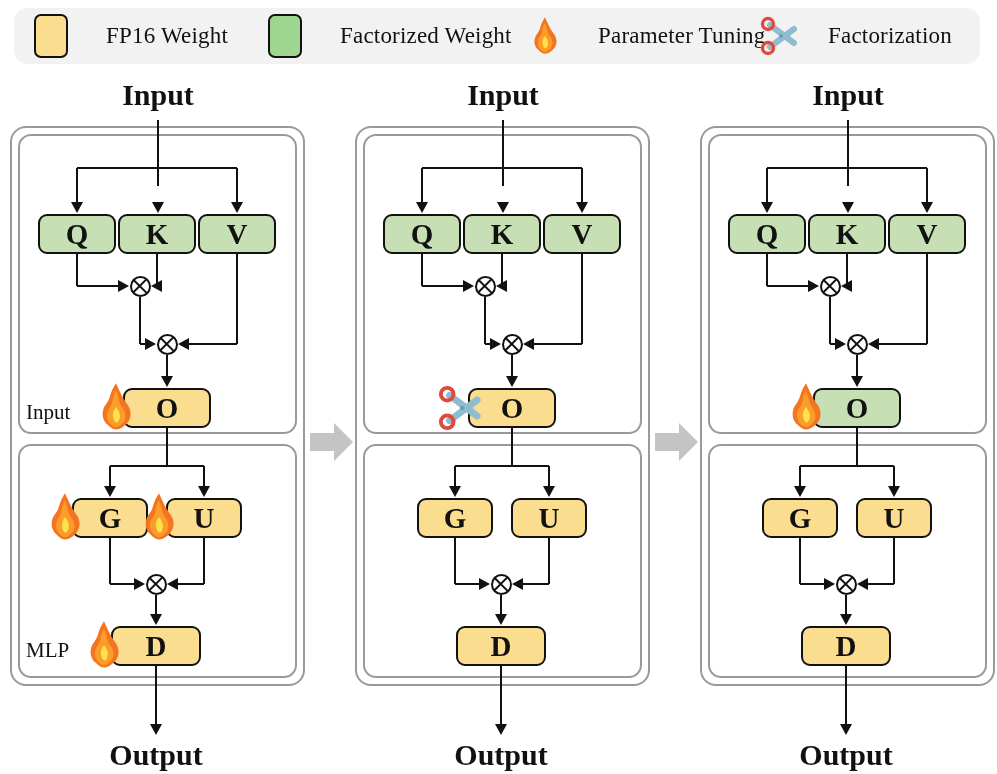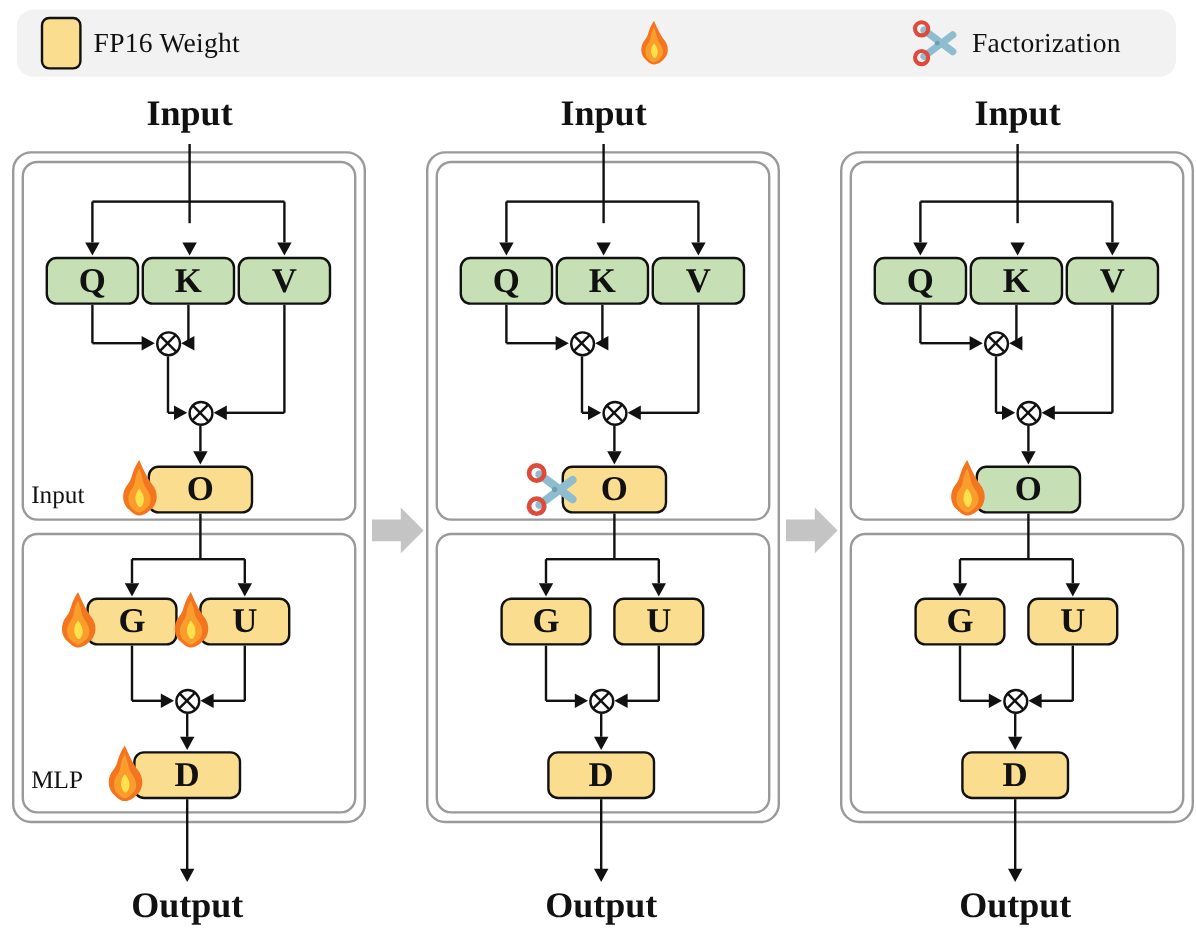--- a/index.html
+++ b/index.html
@@ -10,21 +10,21 @@
     overflow:hidden;
     position:relative;
   }
 
   
   #legend{
     position:absolute;left:14px;top:8px;width:966px;height:56px;
     background:#f2f2f2;border-radius:14px;
     display:flex;align-items:center;
   }
-  .legend-item{display:flex;align-items:center;height:100%;}
+  .legend-item{display:flex;align-items:center;height:100%;gap:28px;}
   .legend-swatch{
     width:30px;height:40px;border:2.2px solid #111;border-radius:7px;
   }
   .legend-label{
     font-size:23px;font-weight:400;color:#111;
     font-family:"Liberation Serif", serif;
     white-space:nowrap;letter-spacing:.2px;
   }
 
   
@@ -103,36 +103,41 @@
   .icon{position:absolute;z-index:6;pointer-events:none;}
 </style>
 </head>
 <body>
 
 <div id="legend">
     <div class="legend-item" style="position: absolute; left: 20px; top: 0px; height: 56px;">
       <div class="legend-swatch" style="background: rgb(250, 221, 142);"></div>
       <span class="legend-label" style="margin-left: 10px;">FP16 Weight</span>
     </div>
+    <div class="legend-item" style="position: absolute; left: 254px; top: 0px; height: 56px;">
+      <div class="legend-swatch" style="background: rgb(159, 214, 143);"></div>
+      <span class="legend-label" style="margin-left: 10px;">Factorized Weight</span>
+    </div>
     <div class="legend-item" style="position: absolute; left: 516px; top: 0px; height: 56px;">
       <div style="width: 30px; height: 40px;"><svg width="30" height="40" viewBox="0 0 32 40">
           <path d="M16 0 C10 9 12 12 8 17 C3 23 4 31 9 35 C12 38 14 39 16 39 C18 39 21 38 24 35 C29 31 30 23 25 17 C22 13 20 9 16 0 Z" fill="#f4751f"></path>
           <path d="M16 6 C12 13 14 16 11 20 C7 25 8 31 11 34 C13 36 15 37 16 37 C17 37 19 36 21 34 C25 31 25 25 21 20 C18 16 19 13 16 6 Z" fill="#fb9d2b"></path>
           <path d="M16 20 C13 24 13 27 14 30 C15 33 17 34 18 32 C20 29 20 25 16 20 Z" fill="#ffe14d"></path>
         </svg></div>
+      <span class="legend-label" style="margin-left: 10px;">Parameter Tuning</span>
     </div>
     <div class="legend-item" style="position: absolute; left: 746px; top: 0px; height: 56px;">
       <div style="width: 40px; height: 40px;"><svg width="40" height="40" viewBox="0 0 40 40">
           <path d="M10 9 L34 27" stroke="#8fbdd0" stroke-width="6" stroke-linecap="round"></path>
           <path d="M10 31 L34 13" stroke="#8fbdd0" stroke-width="6" stroke-linecap="round"></path>
           <circle cx="8" cy="8" r="5.5" fill="none" stroke="#e04a3c" stroke-width="3.4"></circle>
           <circle cx="8" cy="32" r="5.5" fill="none" stroke="#e04a3c" stroke-width="3.4"></circle>
           <circle cx="21" cy="20" r="2" fill="#6f9fb2"></circle>
         </svg></div>
-      <span class="legend-label" style="margin-left: 10px;">Factorization</span>
+      <span class="legend-label" style="">Factorization</span>
     </div>
   </div>
 
 <div id="panels-root">
     <div class="panel" style="left: 10px;">
       <div class="panel-outer"></div>
       <div class="subblock sub-attn"></div>
       <div class="subblock sub-mlp"></div>
       <div class="io-label" style="left: 48px; top: -48px;">Input</div>
       <div class="wire wv" style="left: 146.7px; top: -6px; height: 66px;"></div>

